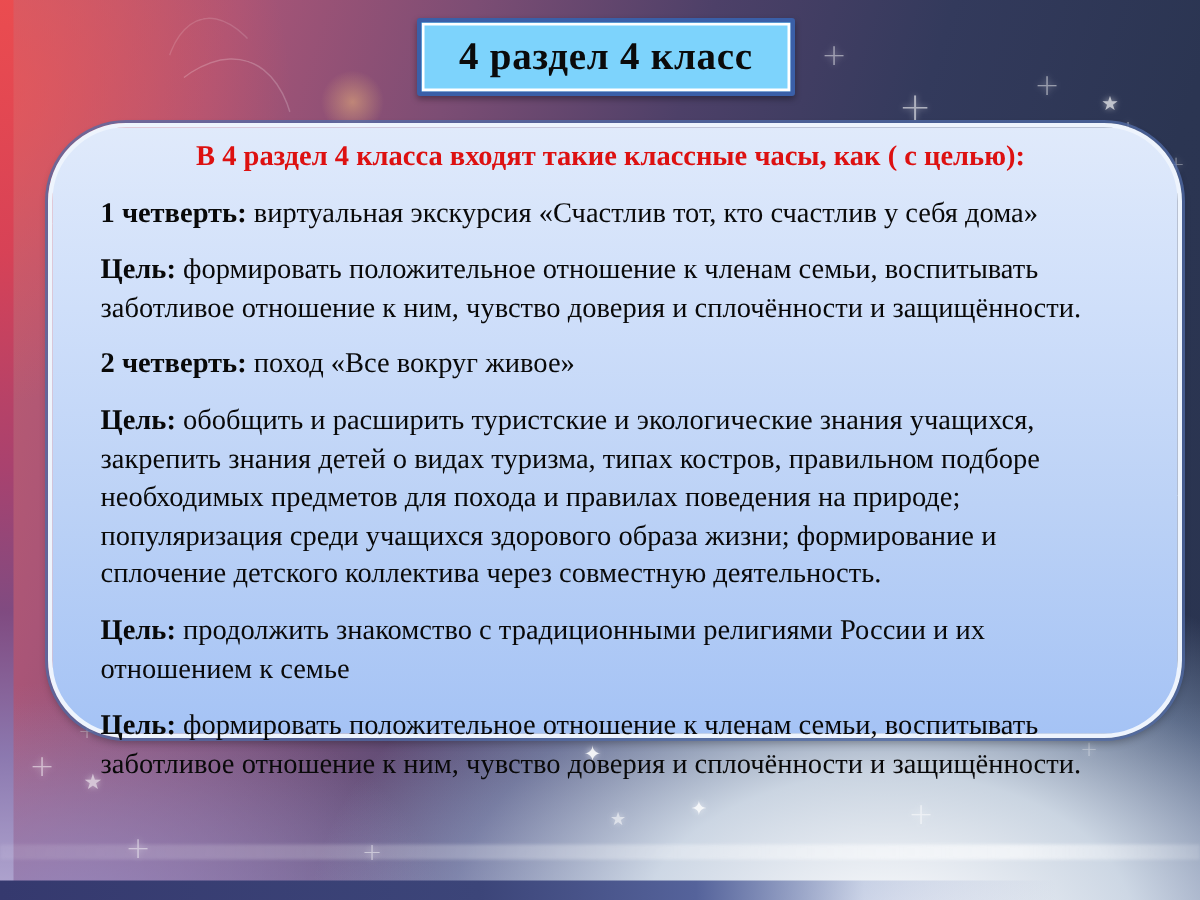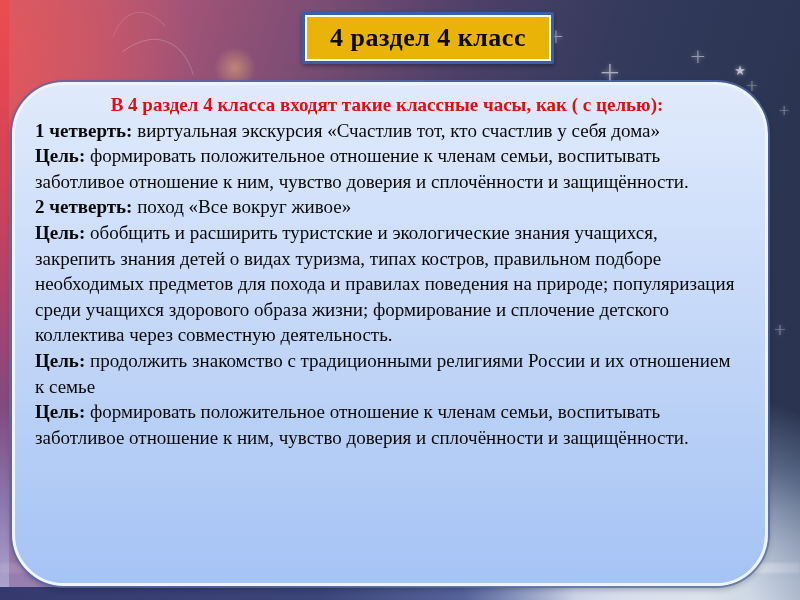--- a/index.html
+++ b/index.html
@@ -43,44 +43,44 @@
   .sparkle{
     position:absolute;color:#ffffff;line-height:1;
     font-family:"DejaVu Sans",sans-serif;
     transform:translate(-50%,-50%);
     text-shadow:0 0 4px rgba(255,255,255,.8);
   }
   .sparkle.cross{font-weight:200;}
   
   .title-box{
     position:absolute;left:278px;top:12px;width:246px;height:46px;
-    background:#eab308;border:3px solid var(--title-border,#3a5fa8);border-radius:2px;
+    background:#7dd3fc;border:3px solid var(--title-border,#3a5fa8);border-radius:2px;
     box-shadow:0 2px 4px rgba(0,0,0,.35), inset 0 0 0 2px #ffffff;
-    display:flex;align-items:center;justify-content:center;margin-left:24px;
+    display:flex;align-items:center;justify-content:center;
   }
   .title-box .title-text{
     font-size:26px;font-weight:bold;color:#0b0b0b;letter-spacing:.5px;
     white-space:nowrap;
   }
   
   .panel{
-    position:absolute;left:12px;top:82px;width:756px;height:504px;
+    position:absolute;left:32px;top:82px;width:756px;height:410px;
     box-sizing:border-box;
     border:3px solid #eef4fd;border-radius:52px;
     background:linear-gradient(180deg,var(--panel-top,#e0eafb) 0%,#cfdffa 30%,#bcd2f6 62%,var(--panel-bottom,#a5c3f5) 100%);
     box-shadow:0 0 0 2px rgba(82,108,168,.75), 0 3px 6px rgba(0,0,0,.3);
   }
   .panel-inner{
     position:absolute;inset:0;padding:7px 26px 0 20px;
     font-size:19px;line-height:25.6px;color:#090909;
   }
   .panel-heading{
     text-align:center;font-weight:bold;color:var(--accent-red,#dd1111);
   }
-  .panel-item{margin:0;}
+  .panel-item{margin:12px;}
   .panel-item .item-label{font-weight:bold;}
 </style>
 </head>
 <body>
 
 <div class="stage">
 
   <div class="bg"></div>
   <div class="left-strip"></div>
   <div class="wisp wisp1"></div>

